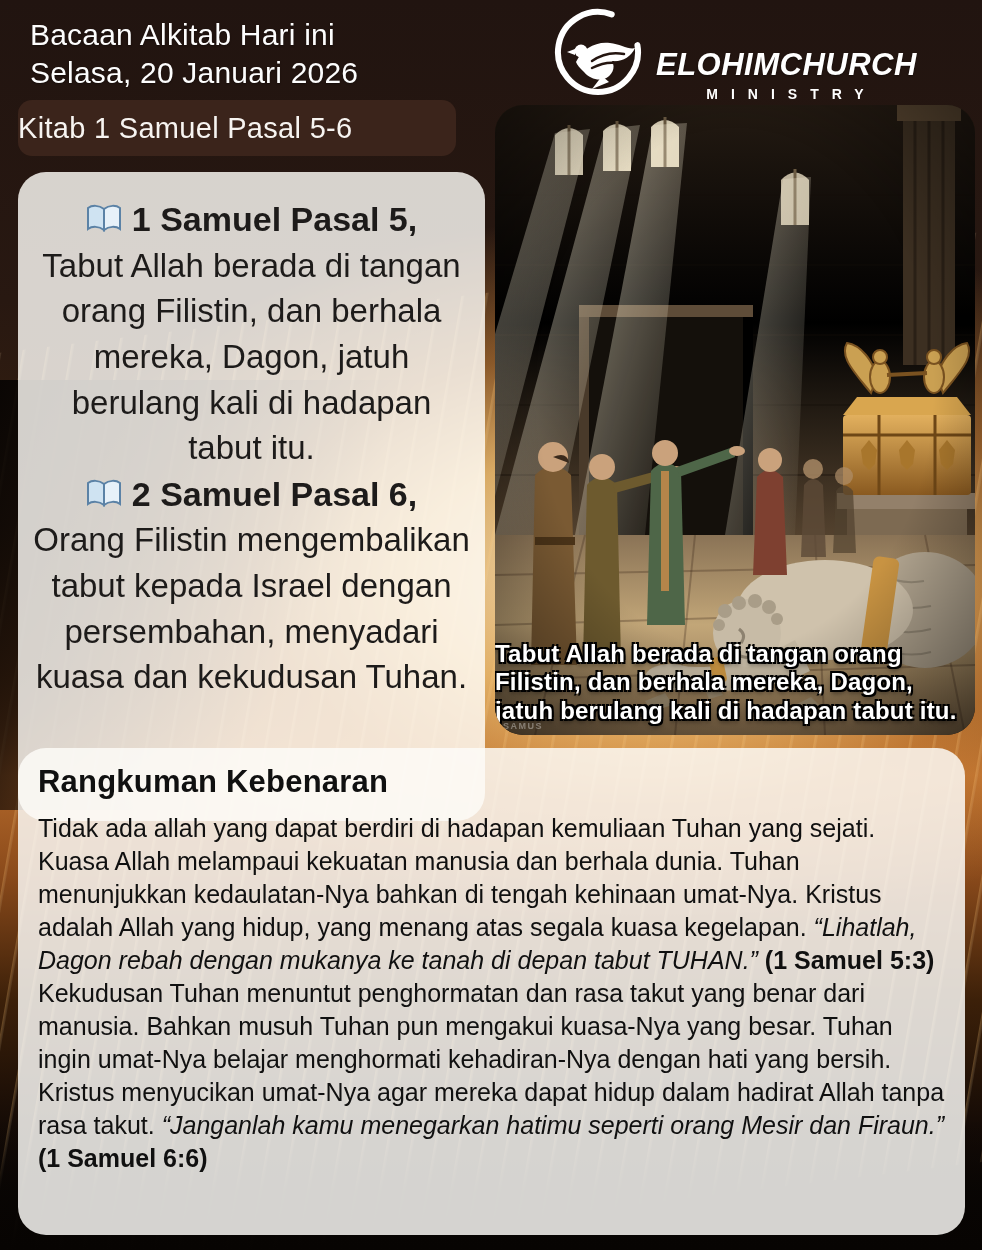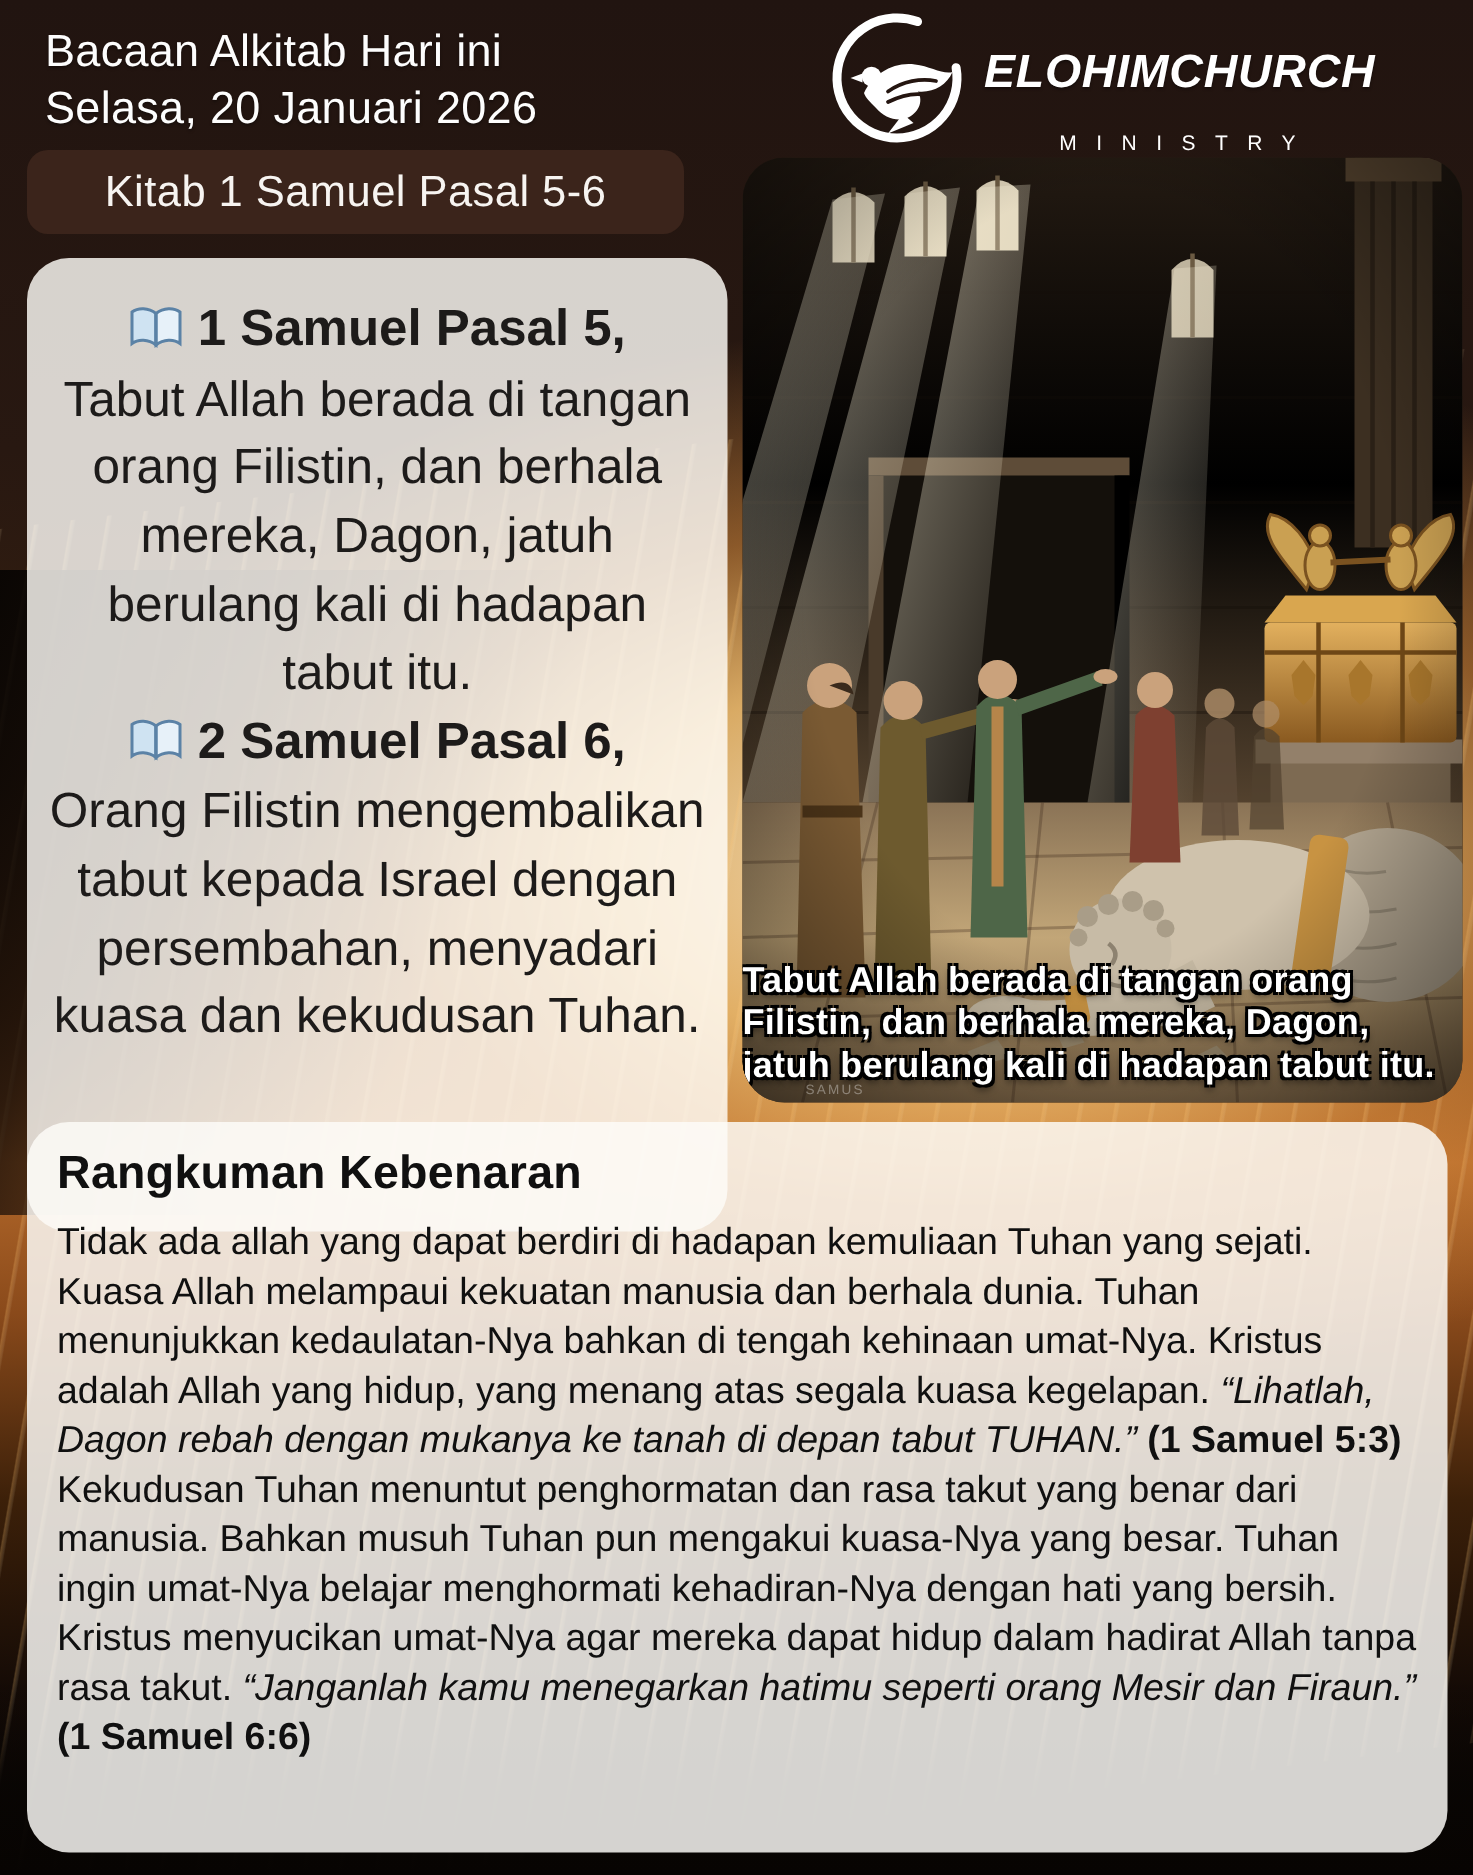--- a/index.html
+++ b/index.html
@@ -22,44 +22,44 @@
 
   
   .header{position:absolute;left:30px;top:16px;color:#fdfdfd;font-size:30px;
     line-height:1.28;font-weight:500;letter-spacing:.2px;text-shadow:0 1px 2px rgba(0,0,0,.35);}
 
   
   .logo{position:absolute;left:552px;top:6px;display:flex;align-items:flex-end;gap:12px;}
   .logo-text{display:flex;flex-direction:column;align-items:center;color:#fff;}
   .logo-title{font-size:31px;font-weight:800;font-style:italic;letter-spacing:.5px;
     text-shadow:0 1px 2px rgba(0,0,0,.4);}
-  .logo-sub{font-size:14px;font-weight:400;letter-spacing:13px;margin-top:21px;padding-left:10px;}
+  .logo-sub{font-size:14px;font-weight:700;letter-spacing:13px;margin-top:3px;padding-left:10px;}
 
   
   .badge{position:absolute;left:18px;top:100px;width:438px;height:56px;background:#3b241b;
-    border-radius:14px;display:flex;align-items:center;justify-content:center;
+    border-radius:14px;display:flex;align-items:center;justify-content:flex-start;
     color:#f7f4f1;font-size:29px;font-weight:500;letter-spacing:.3px;}
 
   
   .reading-panel{position:absolute;left:18px;top:172px;width:467px;height:649px;
     background:rgba(255,252,248,0.82);border-radius:28px;box-sizing:border-box;
     padding:24px 14px;text-align:center;color:#1d1b1a;font-size:33px;line-height:1.38;}
   .reading-ref{font-weight:700;font-size:34px;display:flex;align-items:center;
     justify-content:center;gap:10px;}
   .book-icon{width:36px;height:30px;flex:0 0 auto;}
 
   
   .scene{position:absolute;left:495px;top:105px;width:480px;height:630px;border-radius:28px;
     overflow:hidden;background:#241a12;}
   .scene svg{position:absolute;inset:0;display:block;}
   .scene-caption{position:absolute;left:0;right:0;bottom:10px;color:#fff;
     font-size:24px;font-weight:700;line-height:1.18;letter-spacing:.2px;
     text-shadow:-2px -2px 0 #000,2px -2px 0 #000,-2px 2px 0 #000,2px 2px 0 #000,0 3px 5px rgba(0,0,0,.65);}
   .watermark{position:absolute;left:8px;bottom:4px;font-size:9px;color:rgba(255,255,255,.35);
-    letter-spacing:1.5px;font-weight:400;margin-left:34px;}
+    letter-spacing:1.5px;font-weight:700;}
 
   
   .summary-panel{position:absolute;left:18px;top:748px;width:947px;height:487px;
     background:rgba(253,251,248,0.84);border-radius:28px;box-sizing:border-box;
     padding:16px 20px;color:#101010;}
   .summary-heading{font-size:31px;font-weight:800;letter-spacing:.2px;margin:0 0 12px 0;}
   .summary-panel p{margin:0;font-size:25px;line-height:1.32;}
   .seg-lead{font-weight:400;}
   .seg-quote{font-style:italic;}
   .seg-ref{font-weight:800;}

